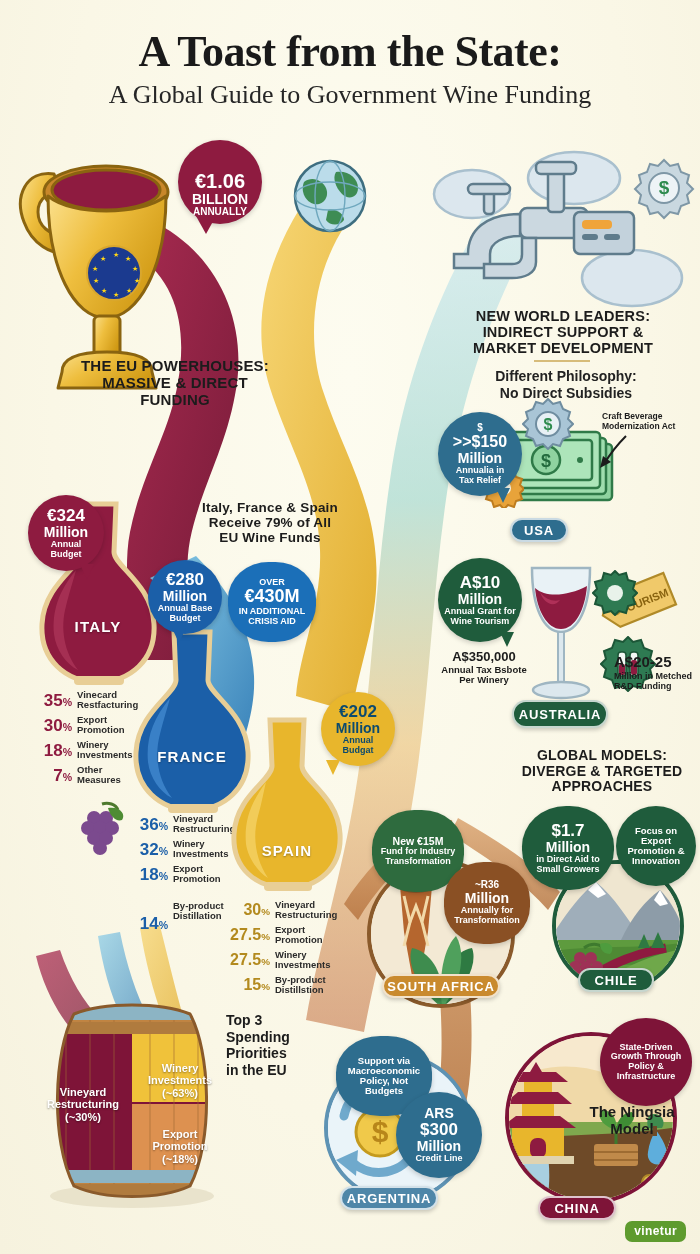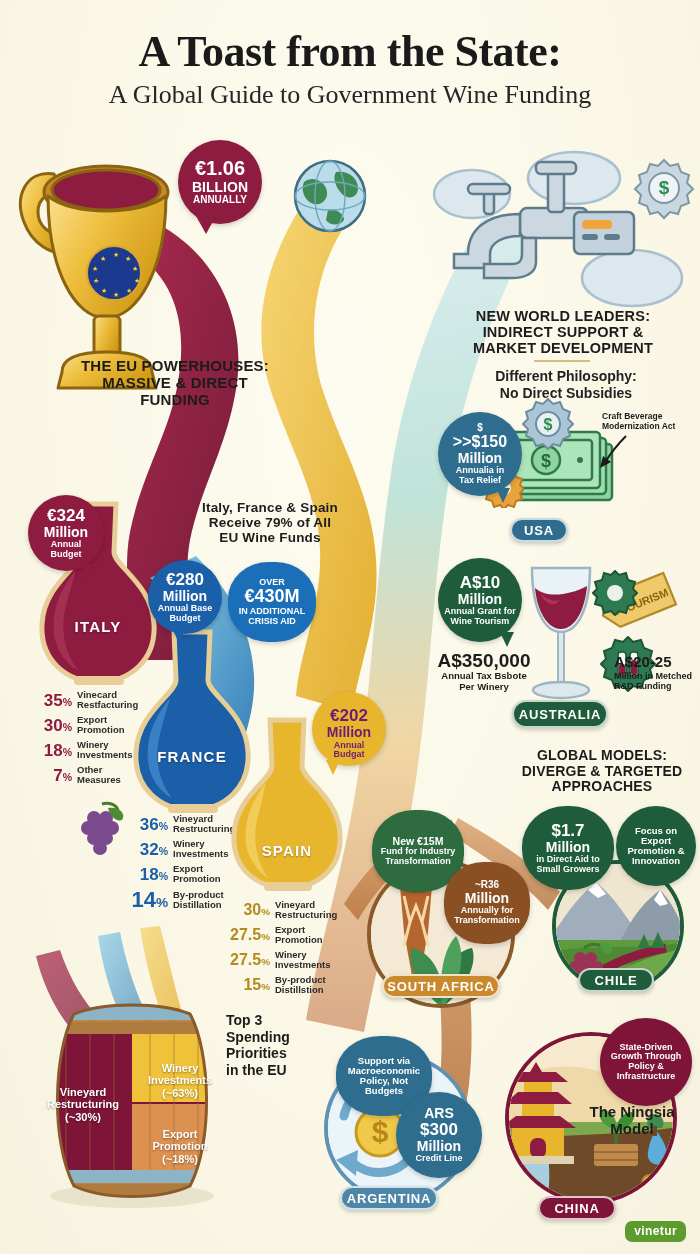--- a/index.html
+++ b/index.html
@@ -212,21 +212,21 @@
 
   <svg class="abs" style="left:292px;top:158px;width:76px;height:76px;" viewBox="0 0 76 76">
     <circle cx="38" cy="38" r="35" fill="#BBDCEA" stroke="#3E6E80" stroke-width="2.5"></circle>
     <path d="M12 24 C 20 18, 30 22, 34 30 C 38 40, 30 48, 22 46 C 14 44, 8 34, 12 24 Z" fill="#3E8C54"></path>
     <path d="M44 14 C 56 12, 66 20, 66 30 C 66 40, 56 42, 50 36 C 44 30, 40 20, 44 14 Z" fill="#3E8C54"></path>
     <path d="M36 52 C 44 50, 52 56, 52 62 C 48 68, 38 68, 34 62 Z" fill="#3E8C54"></path>
     <ellipse cx="38" cy="38" rx="35" ry="14" fill="none" stroke="#6FA8BE" stroke-width="1.4"></ellipse>
     <ellipse cx="38" cy="38" rx="15" ry="35" fill="none" stroke="#6FA8BE" stroke-width="1.4"></ellipse>
   </svg>
 
-  <div class="bubble" style="left:178px;top:140px;width:84px;height:84px;background:#8E1B40;">
+  <div class="bubble" style="left:178px;top:140px;width:84px;height:84px;background:#8E1B40;justify-content:flex-end;">
     <span class="big" style="font-size:20px;">€1.06</span>
     <span class="mid">BILLION</span>
     <span class="sml">ANNUALLY</span>
   </div>
   <div class="tail" style="left:196px;top:216px;border-left:10px solid transparent;border-right:10px solid transparent;border-top:18px solid #8E1B40;"></div>
 
   <div class="sect-head" style="left:60px;top:358px;width:230px;font-size:15px;">
     <div>THE EU POWERHOUSES:</div>
     <div>MASSIVE &amp; DIRECT</div>
     <div>FUNDING</div>
@@ -305,21 +305,21 @@
     </div>
     <div class="prow">
       <span class="pnum" style="font-size:17px;color:#1B5FA8;width:44px;"><span>32</span><span class="pct">%</span></span>
       <span class="plbl"><span>Winery</span><br><span>Investments</span></span>
     </div>
     <div class="prow">
       <span class="pnum" style="font-size:17px;color:#1B5FA8;width:44px;"><span>18</span><span class="pct">%</span></span>
       <span class="plbl"><span>Export</span><br><span>Promotion</span></span>
     </div>
     <div class="prow">
-      <span class="pnum" style="font-size:22px;color:#1B5FA8;width:44px;"><span>14</span><span class="pct">%</span></span>
+      <span class="pnum" style="font-size:17px;color:#1B5FA8;width:44px;margin-top:26px;"><span>14</span><span class="pct">%</span></span>
       <span class="plbl"><span>By-product</span><br><span>Distillation</span></span>
     </div>
   </div>
 
   <svg class="abs" style="left:72px;top:800px;width:56px;height:60px;" viewBox="0 0 56 60">
     <path d="M30 4 C 36 2, 44 4, 46 10" stroke="#4E7A2E" stroke-width="3" fill="none"></path>
     <g fill="#7B4A8E">
       <circle cx="22" cy="18" r="7"></circle>
         <circle cx="34" cy="18" r="7"></circle>
       <circle cx="16" cy="28" r="7"></circle>
@@ -334,21 +334,21 @@
 
   <svg class="abs" style="left:222px;top:716px;width:130px;height:180px;" viewBox="0 0 130 180">
     <path d="M48 4 L 82 4 L 80 50 C 80 64, 116 80, 118 118 C 120 152, 96 172, 65 172
              C 34 172, 10 152, 12 118 C 14 80, 50 64, 50 50 Z" fill="#E8B62C" stroke="#E8CE96" stroke-width="5"></path>
     <path d="M44 66 C 28 88, 22 106, 24 128 C 26 142, 36 156, 46 162
              C 34 144, 30 122, 36 100 C 40 86, 42 74, 44 66 Z" fill="#F3D061" opacity=".85"></path>
     <rect x="42" y="166" width="48" height="9" rx="4" fill="#E8CE96"></rect>
   </svg>
   <div class="bottle-label" style="left:222px;top:842px;width:130px;font-size:15px;">SPAIN</div>
 
-  <div class="bubble" style="left:312px;top:692px;width:74px;height:74px;background:#E8B62C;color:#701a75;justify-content:flex-end;">
+  <div class="bubble" style="left:321px;top:692px;width:74px;height:74px;background:#E8B62C;color:#0c4a6e;">
     <span class="big">€202</span>
     <span class="mid">Million</span>
     <span class="xsml">Annual</span>
     <span class="xsml">Budgat</span>
   </div>
   <div class="tail" style="left:326px;top:760px;border-left:7px solid transparent;border-right:7px solid transparent;border-top:15px solid #E8B62C;"></div>
 
   <div class="plist" style="left:218px;top:900px;width:145px;">
     <div class="prow">
       <span class="pnum" style="font-size:16px;color:#B38A1E;width:52px;"><span>30</span><span class="pct">%</span></span>
@@ -530,21 +530,21 @@
 
   <div class="bubble" style="left:438px;top:558px;width:84px;height:84px;background:#1F5C3C;">
     <span class="big">A$10</span>
     <span class="mid">Million</span>
     <span class="xsml">Annual Grant for</span>
     <span class="xsml">Wine Tourism</span>
   </div>
   <div class="tail" style="left:500px;top:632px;border-left:7px solid transparent;border-right:7px solid transparent;border-top:15px solid #1F5C3C;"></div>
 
   <div class="plain-lbl" style="left:424px;top:650px;width:120px;font-size:9.5px;text-align:center;">
-    <div style="font-size:19px;">A$350,000</div>
+    <div style="font-size:13px;">A$350,000</div>
     <div>Annual Tax Bsbote</div>
     <div>Per Winery</div>
   </div>
 
   <div class="plain-lbl" style="left:614px;top:654px;width:86px;font-size:9px;text-align:left;">
     <div style="font-size:15px;">A$20-25</div>
     <div>Million in Metched</div>
     <div>R&amp;D Funding</div>
   </div>
 

